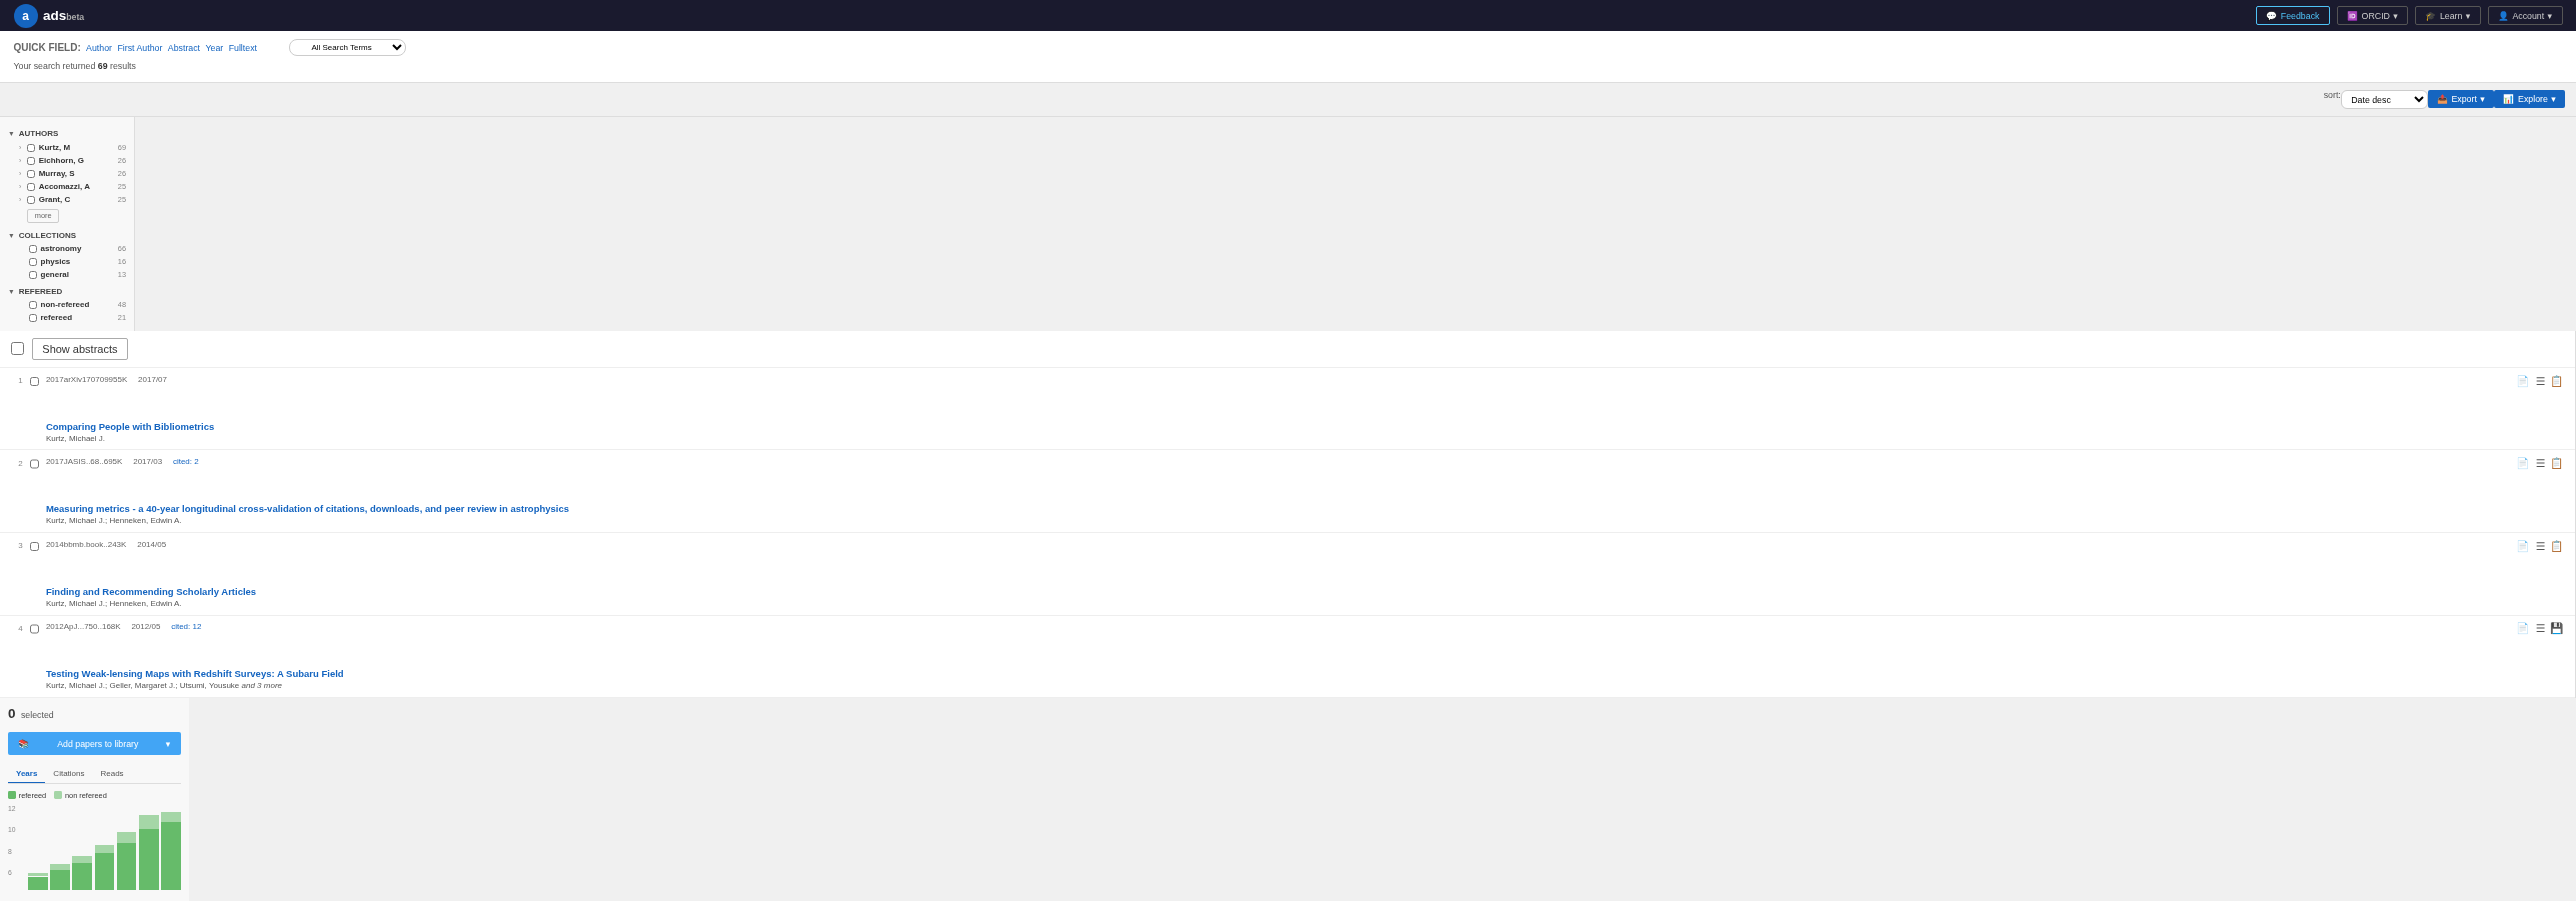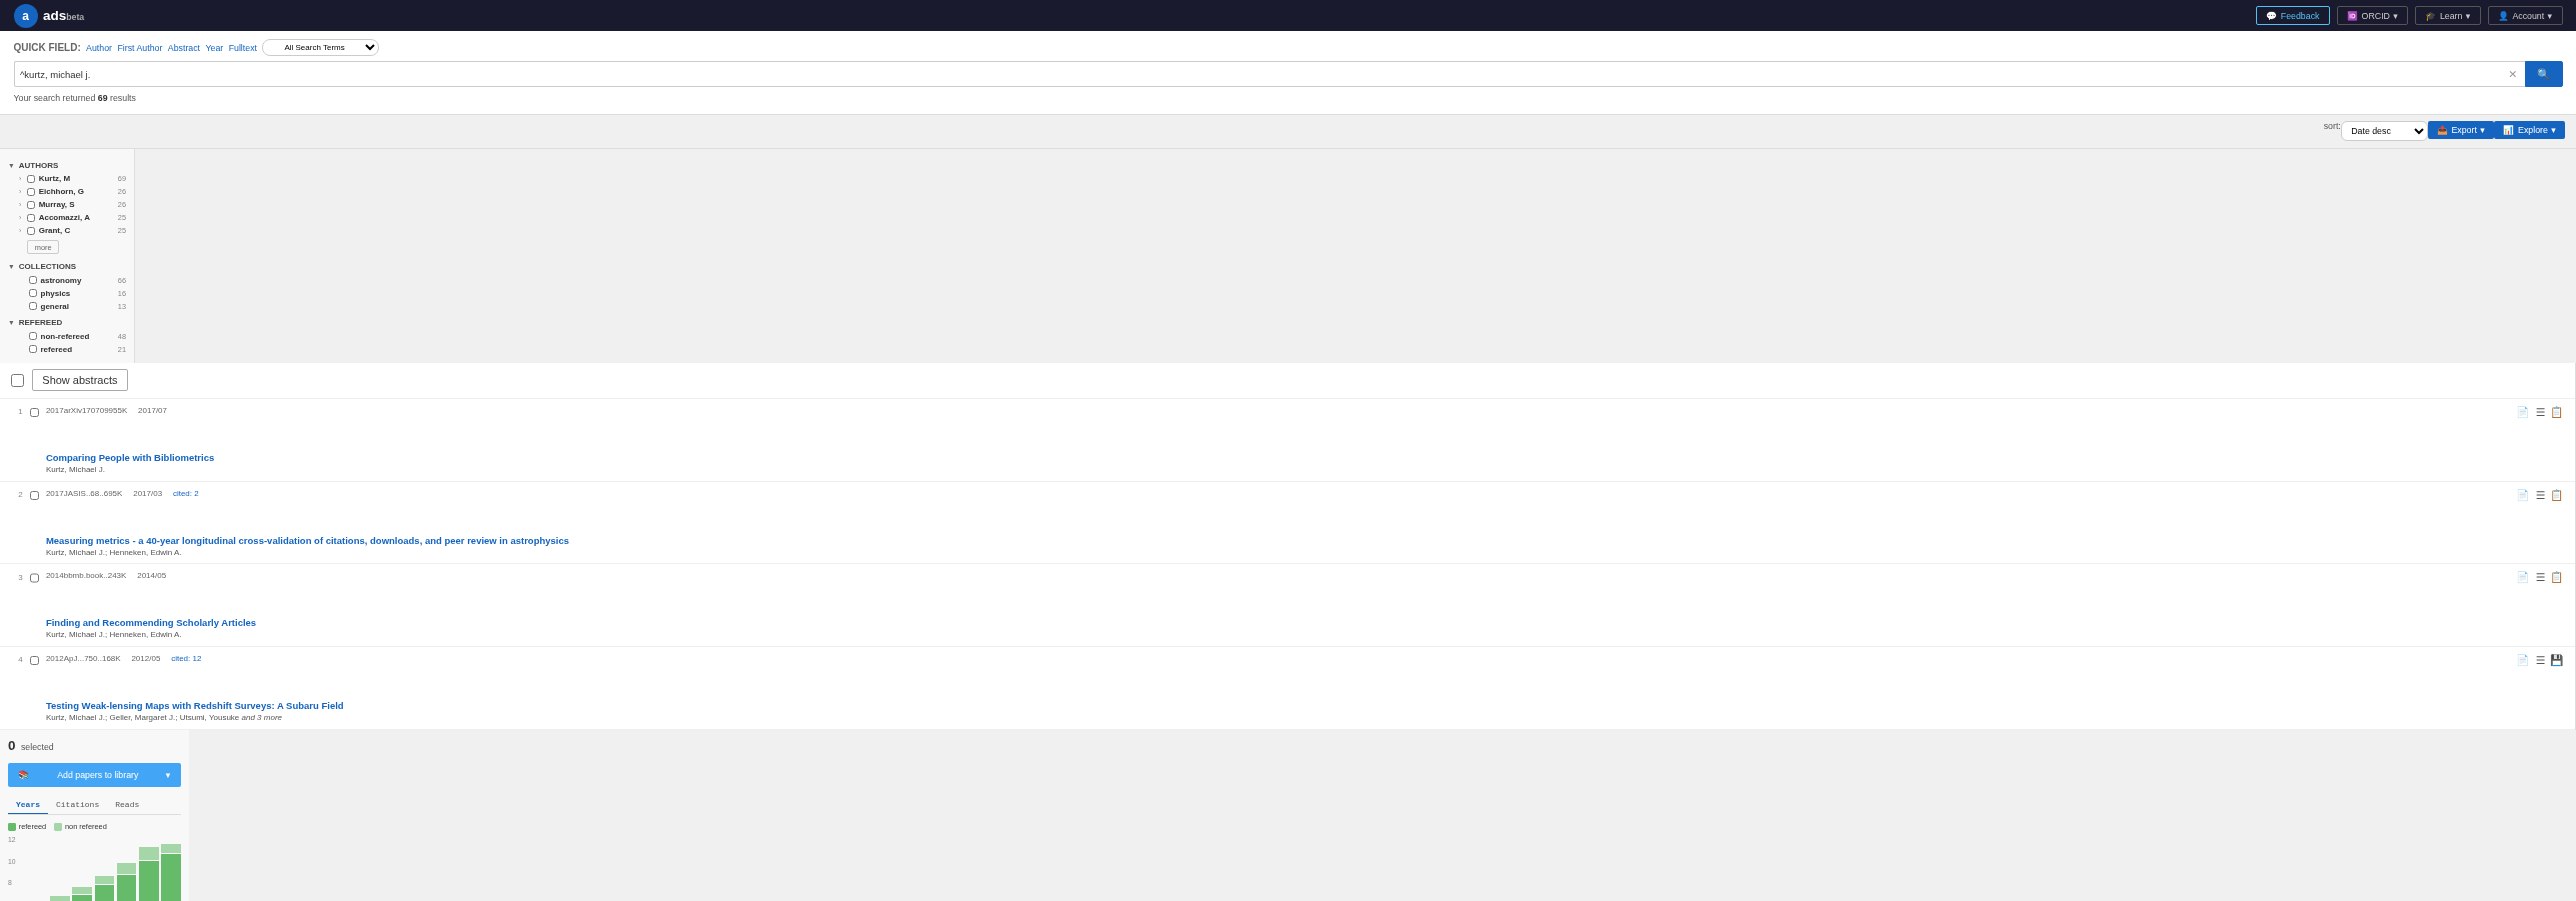--- a/index.html
+++ b/index.html
@@ -67,20 +67,21 @@
       text-decoration: none;
       font-size: 8.8px;
     }
     .quick-field-select {
       border: 0.7px solid #ccc;
       background: white;
       padding: 2px 17px;
       border-radius: 8px;
       font-size: 8px;
       cursor: pointer;
+      margin-left: 27px;
     }
     .search-bar {
       display: flex;
       align-items: center;
       gap: 0;
     }
     .search-input-wrap {
       flex: 1;
       display: flex;
       align-items: center;
@@ -287,21 +288,20 @@
       border-bottom: 0.7px solid #ddd;
     }
     .chart-tab {
       padding: 4px 8px;
       font-size: 8px;
       cursor: pointer;
       border: none;
       background: none;
       color: #555;
       border-bottom: 1.4px solid transparent;
-      font-family: Liberation Mono, monospace;
     }
     .chart-tab.active {
       color: #1565c0;
       border-bottom-color: #1565c0;
       font-weight: bold;
     }
 
     .chart-legend {
       display: flex;
       gap: 8px;
@@ -369,27 +369,20 @@
     <span class="quick-field-label">QUICK FIELD:</span>
     <a class="quick-field-link">Author</a>
     <a class="quick-field-link">First Author</a>
     <a class="quick-field-link">Abstract</a>
     <a class="quick-field-link">Year</a>
     <a class="quick-field-link">Fulltext</a>
     <select class="quick-field-select">
       <option>All Search Terms</option>
     </select>
   </div>
-  <div class="search-bar">
-    <div class="search-input-wrap">
-      <input class="search-input" value="^kurtz, michael j." style="">
-      <button class="clear-btn">✕</button>
-    </div>
-    <button class="search-btn">🔍</button>
-  </div>
   <div class="results-summary">
     <span>Your search returned </span><b>69</b><span> results</span>
   </div>
 </div>
 
 <div class="sort-bar">
   <span class="sort-label">sort:</span>
   <select class="sort-select">
     <option>Date desc</option>
     <option>Date asc</option>

